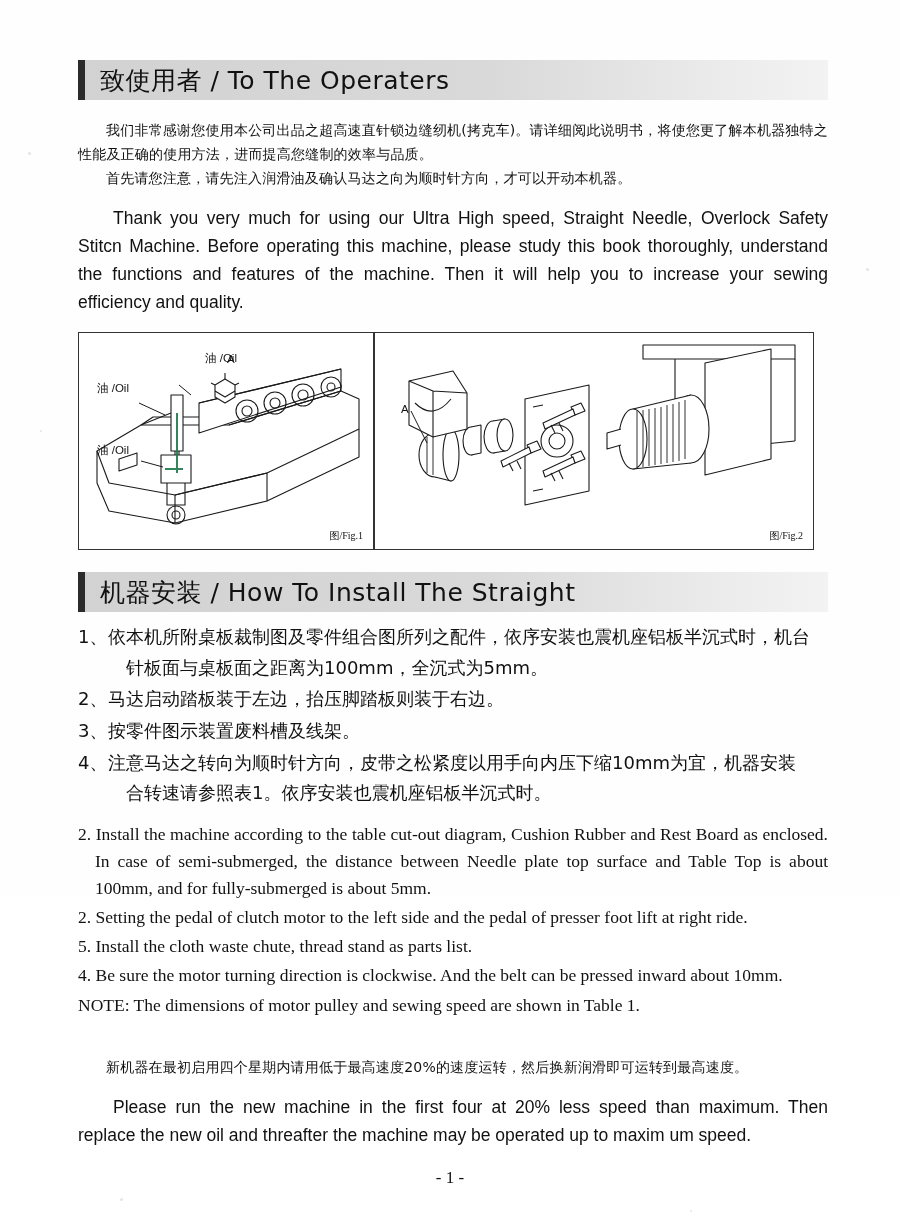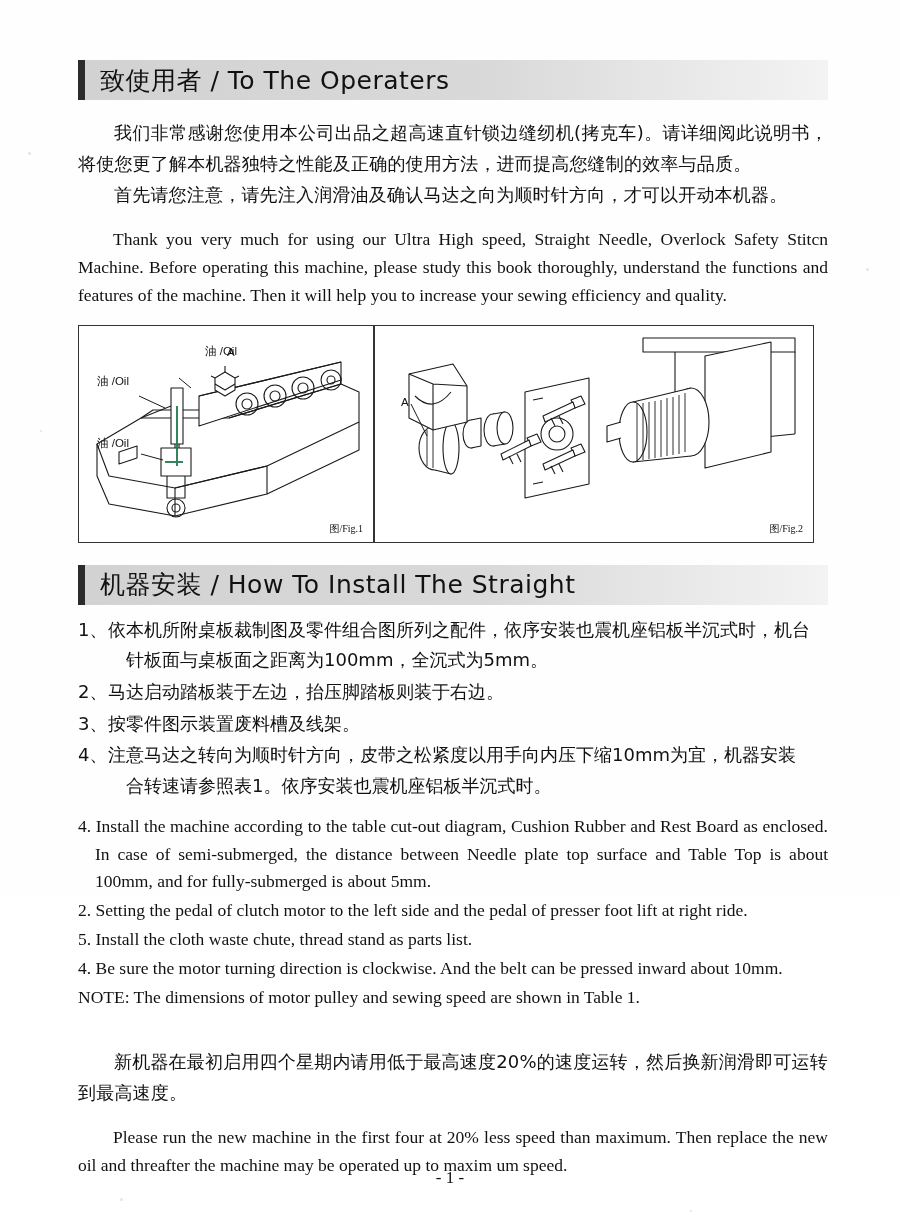--- a/index.html
+++ b/index.html
@@ -64,27 +64,27 @@
 
   
   p {
     margin: 0;
     font-size: 17.5px;
     line-height: 1.62;
     text-align: justify;
   }
   .cn {
     font-family: "DejaVu Sans", "Liberation Sans", sans-serif;
-    font-size: 18px;
+    font-size: 14px;
     line-height: 1.72;
     letter-spacing: .2px;
   }
   .indent-2 { text-indent: 2em; }
   .en {
-    font-family: Liberation Serif, serif;
+    font-family: Liberation Sans, sans-serif;
     font-size: 17.5px;
     line-height: 1.6;
   }
   .gap-m { height: 14px; }
 
   
   .figure-row {
     display: flex;
     margin-top: 16px;
   }
@@ -312,21 +312,21 @@
         <div class="num">4、</div>
         <div class="txt">
           <span>注意马达之转向为顺时针方向，皮带之松紧度以用手向内压下缩10mm为宜，机器安装</span>
           <span class="l2">合转速请参照表1。依序安装也震机座铝板半沉式时。</span>
         </div>
       </div>
     </div>
 
     <div class="en-list">
       <div class="en-item">
-          <span class="hang">4. Install the machine according to the table cut-out diagram, Cushion Rubber and Rest Board as enclosed. In case of semi-submerged, the distance between Needle plate top surface and Table Top is about 100mm, and for fully-submerged is about 5mm.</span>
+          <span class="hang">2. Install the machine according to the table cut-out diagram, Cushion Rubber and Rest Board as enclosed. In case of semi-submerged, the distance between Needle plate top surface and Table Top is about 100mm, and for fully-submerged is about 5mm.</span>
         </div>
       <div class="en-item">
           <span class="hang">2. Setting the pedal of clutch motor to the left side and the pedal of presser foot lift at right ride.</span>
         </div>
       <div class="en-item">
           <span class="hang">5. Install the cloth waste chute, thread stand as parts list.</span>
         </div>
       <div class="en-item">
           <span class="hang">4. Be sure the motor turning direction is clockwise. And the belt can be pressed inward about 10mm.</span>
         </div>

